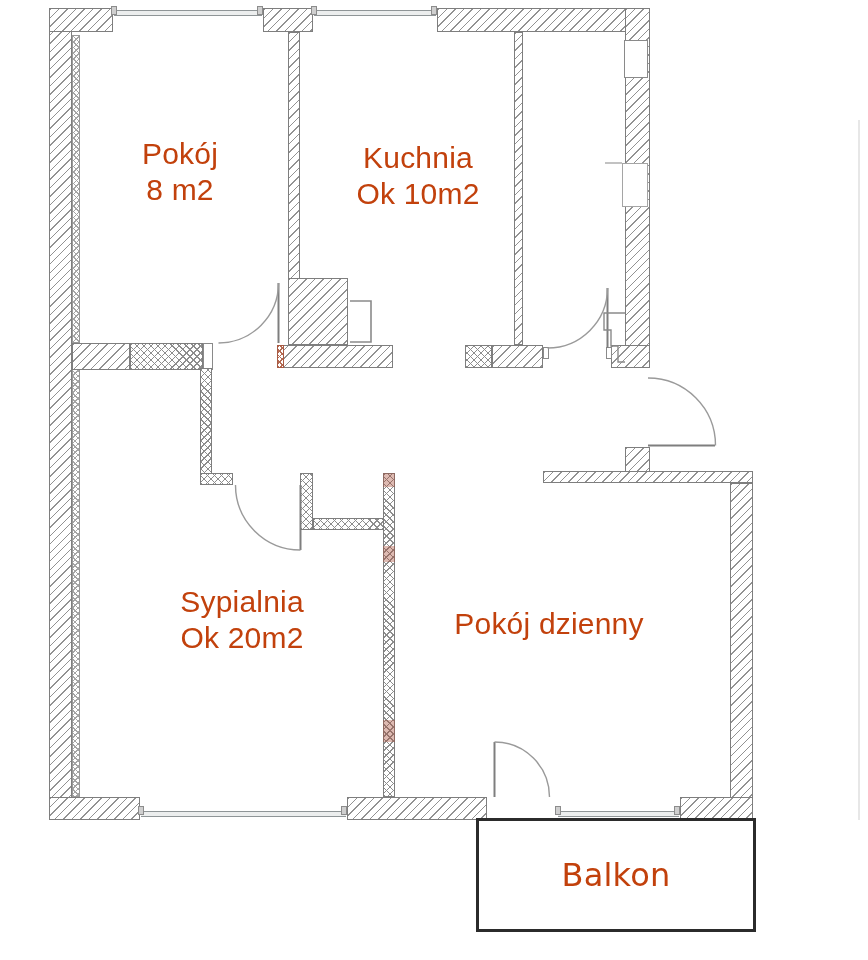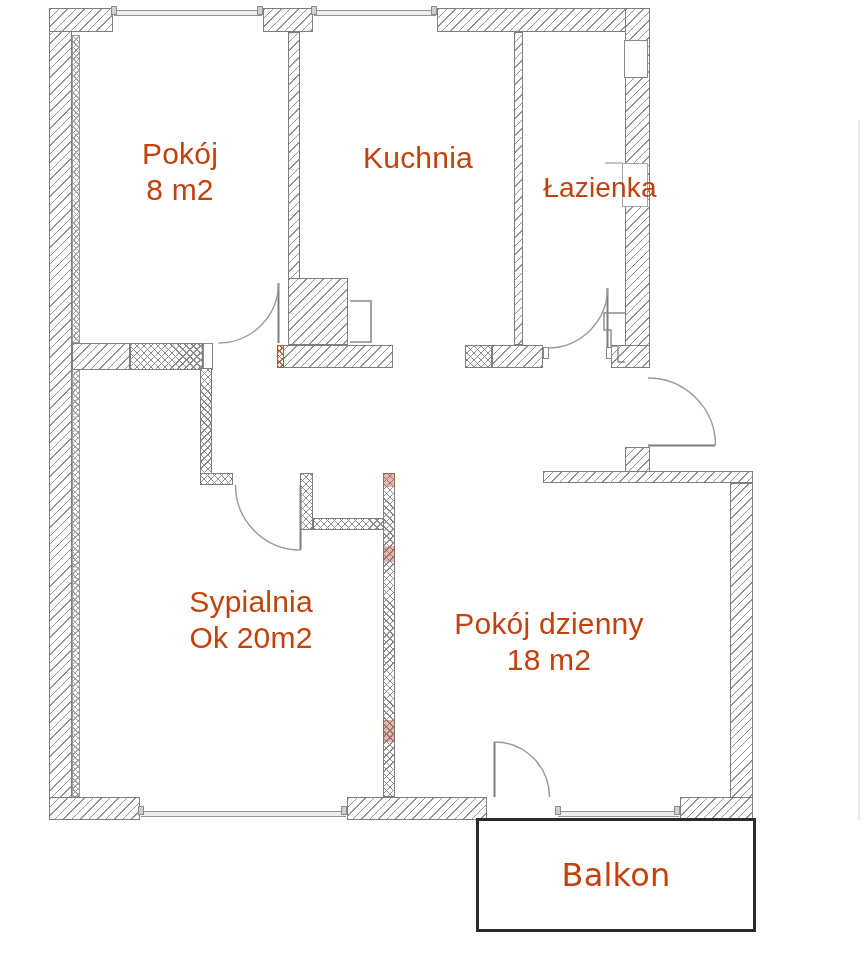--- a/index.html
+++ b/index.html
@@ -124,31 +124,28 @@
     <path d="M 625 313 H 604 V 330 H 611 V 346 H 618 V 362 H 625" stroke="#8a8a8a" stroke-width="1.4" fill="none"></path>
     <path d="M 605 163 H 622" stroke="#9a9a9a" stroke-width="1.2" fill="none"></path>
   </svg>
 
   <div class="room-label" style="left:80px;top:136px;width:200px">
     <div>Pokój</div>
     <div>8 m2</div>
   </div>
   <div class="room-label" style="left:318px;top:140px;width:200px">
     <div>Kuchnia</div>
+    <div>Ok 10m2</div>
   </div>
-  <div class="room-label small" style="left:515px;top:170px;width:170px">
-    <div>Łazienka</div>
-  </div>
-  <div class="room-label" style="left:131px;top:584px;width:240px">
+  <div class="room-label" style="left:122px;top:584px;width:240px">
     <div>Sypialnia</div>
     <div>Ok 20m2</div>
   </div>
   <div class="room-label" style="left:419px;top:606px;width:260px">
     <div>Pokój dzienny</div>
-    <div>18 m2</div>
   </div>
 
   <div class="balcony" style="left:476px;top:818px;width:280px;height:114px">
     <div class="room-label" style="width:274px">
       <div>Balkon</div>
     </div>
   </div>
 
   <div class="artifact" style="left:858px;top:120px;width:2px;height:700px"></div>
 </div>

